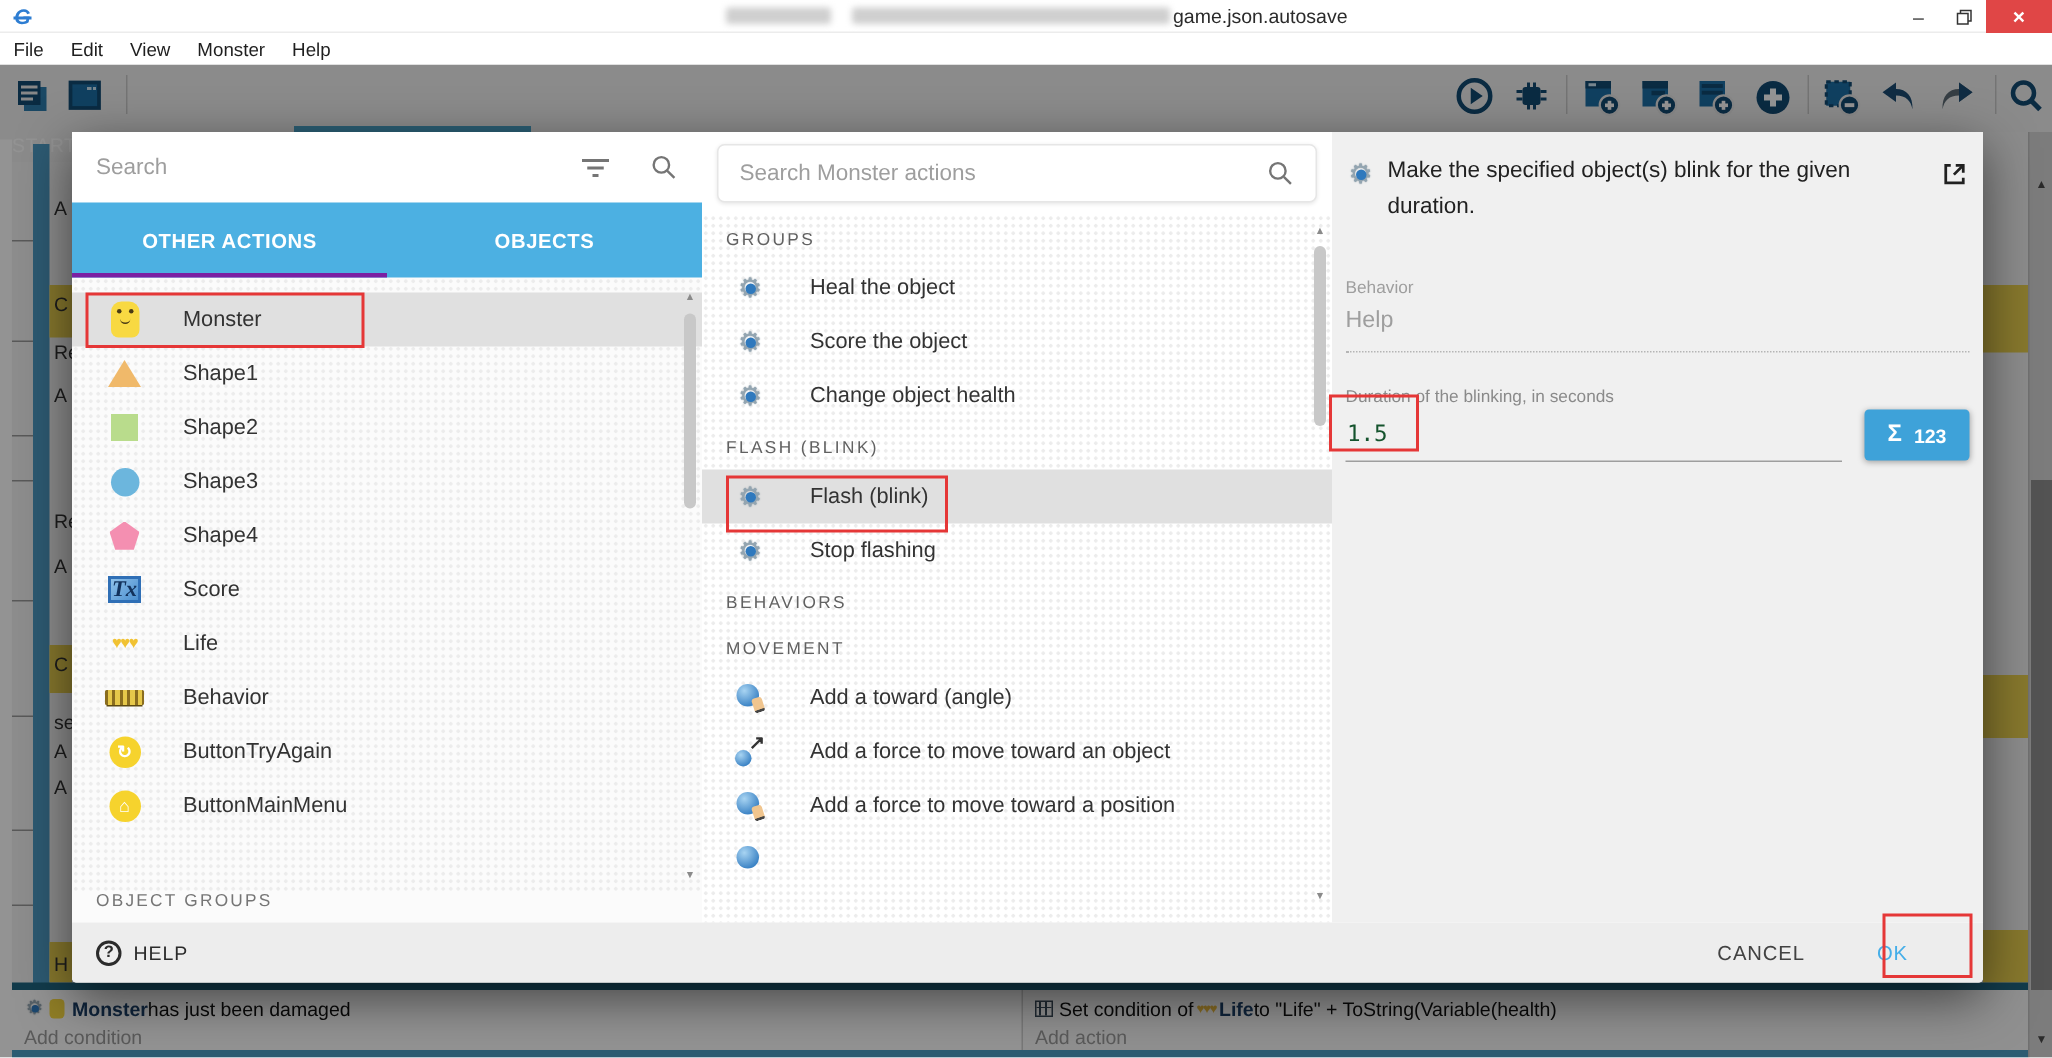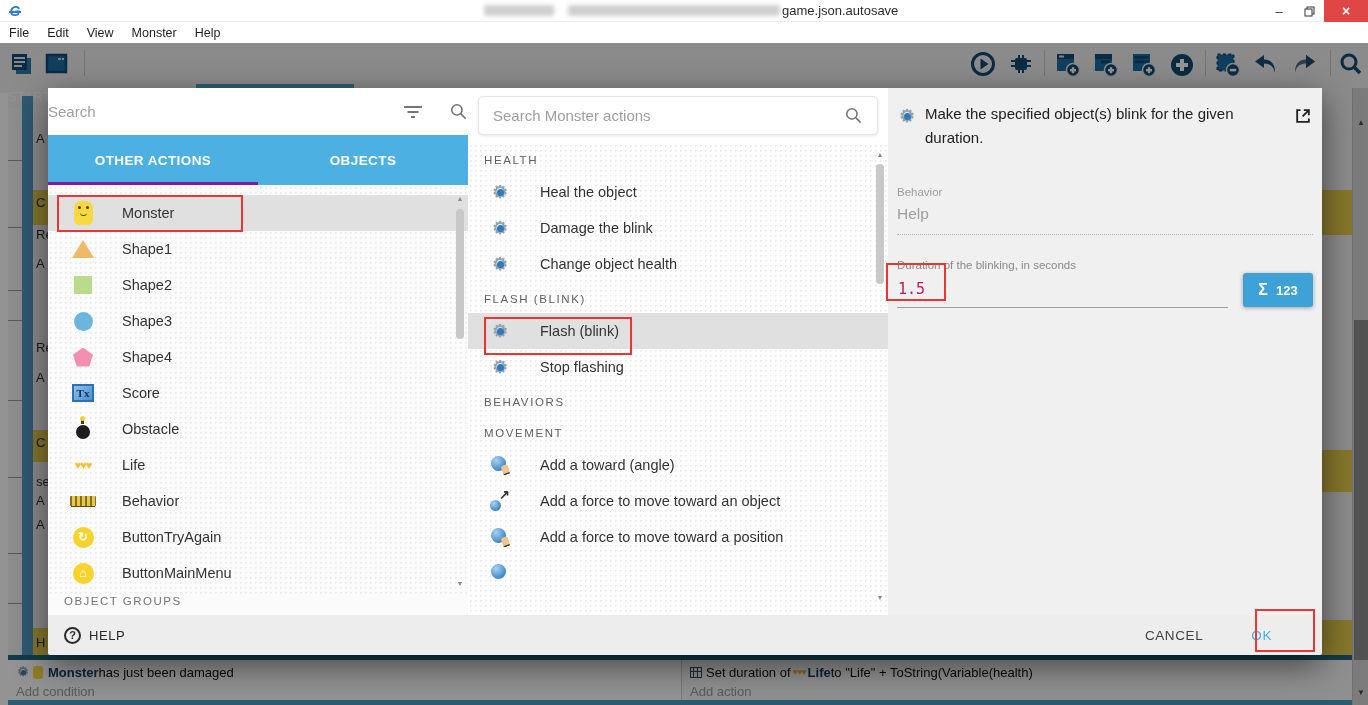--- a/index.html
+++ b/index.html
@@ -59,21 +59,21 @@
   .hearts-mini { font-size:9px; color:#e8b93e; letter-spacing:-1px; margin:0 2px 0 2px; }
 
   .backdrop { position:absolute; left:0; top:0; width:1368px; height:662px; background:rgba(0,0,0,0.42); z-index:4; }
 
   
   .dialog { position:absolute; left:48px; top:88px; width:1274px; height:567px; z-index:10; background:#ffffff; border-radius:3px; box-shadow:0 10px 34px rgba(0,0,0,0.55); display:flex; flex-direction:column; }
   .dialog-body { flex:1; display:flex; min-height:0; }
 
   
   .objects-panel { width:420px; display:flex; flex-direction:column; background:#fbfbfb; }
-  .op-search { height:47px; background:#fff; display:flex; align-items:center; padding:0 0; }
+  .op-search { height:47px; background:#fff; display:flex; align-items:center; padding:0 16px; }
   .op-search .ph { flex:1; font-size:15px; color:#9e9e9e; }
   .filter-icon { width:20px; height:14px; position:relative; margin-right:26px; }
   .filter-icon i { position:absolute; left:50%; transform:translateX(-50%); height:2px; background:#757575; display:block; }
   .filter-icon i:nth-child(1){ top:1px; width:18px; } .filter-icon i:nth-child(2){ top:6px; width:11px; } .filter-icon i:nth-child(3){ top:11px; width:4px; }
   .tabs { height:50px; background:#4cb0e2; display:flex; position:relative; }
   .tab { flex:1; display:flex; align-items:center; justify-content:center; color:#fff; font-size:13.5px; font-weight:bold; letter-spacing:0.4px; }
   .tabs .indicator { position:absolute; left:0; bottom:0; width:210px; height:3px; background:#7b1fa2; }
   .objects-list { flex:1; position:relative; padding-top:10px; overflow:hidden; background-image:radial-gradient(#ececec 1px, transparent 1px); background-size:5px 5px; }
   .obj-row { height:36px; display:flex; align-items:center; padding-left:22px; }
   .obj-row.selected { background:#e0e0e0; }
@@ -82,21 +82,21 @@
   .groups-header { height:20px; font-size:11.5px; color:#757575; letter-spacing:1.5px; padding-left:16px; background:#fbfbfb; }
 
   
   .ic-monster { width:19px; height:24px; background:#f8d942; border-radius:7px 7px 5px 5px; position:relative; }
   .ic-monster::before { content:""; position:absolute; left:4px; top:5px; width:3px; height:3px; border-radius:50%; background:#4a3b14; box-shadow:8px 0 0 #4a3b14; }
   .ic-monster::after { content:""; position:absolute; left:6px; top:11px; width:7px; height:3px; border-radius:0 0 4px 4px; border-bottom:1.5px solid #4a3b14; }
   .ic-tri { width:0; height:0; border-left:11px solid transparent; border-right:11px solid transparent; border-bottom:18px solid #f0b96a; }
   .ic-sq { width:18px; height:18px; background:#b9dc8c; }
   .ic-circ { width:19px; height:19px; border-radius:50%; background:#6cb6dd; }
   .ic-pent { width:20px; height:19px; background:#f48fb1; clip-path:polygon(50% 0,100% 38%,81% 100%,19% 100%,0 38%); }
-  .ic-score { width:22px; height:18px; background:linear-gradient(135deg,#8fc1e9,#4a8fd0); border:2px solid #2f6fb6; color:#12325c; font-family:"Liberation Serif",serif; font-weight:bold; font-size:11px; display:flex; align-items:center; justify-content:center; }
+  .ic-score { width:22px; height:18px; background:linear-gradient(135deg,#8fc1e9,#4a8fd0); border:2px solid #2f6fb6; color:#12325c; font-family:"Liberation Serif",serif; font-style:italic; font-weight:bold; font-size:15px; display:flex; align-items:center; justify-content:center; }
   .ic-bomb { width:14px; height:14px; background:#1d1d1d; border-radius:50%; position:relative; margin-top:6px; }
   .ic-bomb::before { content:""; position:absolute; left:5px; top:-6px; width:3px; height:5px; background:#3a3a3a; }
   .ic-bomb::after { content:""; position:absolute; left:4px; top:-9px; width:5px; height:5px; border-radius:50%; background:#f6d32d; }
   .ic-hearts { font-size:11px; color:#f1c232; letter-spacing:-1px; }
   .ic-gameover { width:26px; height:10px; background:repeating-linear-gradient(90deg,#8a6d1f 0 2px,#e6c84a 2px 5px); border-radius:1px; box-shadow:0 2px 0 -1px #5d4a12; }
   .ic-btn-round { width:21px; height:21px; border-radius:50%; background:#f6d32d; color:#fff; font-weight:bold; font-size:12px; display:flex; align-items:center; justify-content:center; }
 
   
   .panel-scroll { position:absolute; right:2px; top:6px; width:12px; bottom:6px; }
   .panel-scroll .p-arrow { position:absolute; left:0; width:12px; text-align:center; font-size:7px; color:#8a8a8a; }
@@ -134,21 +134,21 @@
   .config-panel { flex:1; background:#f0f0f0; padding:14px 9px 0 9px; position:relative; }
   .desc-row { display:flex; align-items:flex-start; }
   .desc-gear { margin:4px 8px 0 0; }
   .desc-text { width:352px; font-size:15px; color:#212121; line-height:1.6; }
   .openext { margin-left:auto; margin-top:4px; }
   .field-label { font-size:11.5px; color:#9e9e9e; }
   .behavior-block { margin-top:36px; }
   .behavior-value { font-size:15.5px; color:#9e9e9e; padding:7px 0 11px 0; border-bottom:1px dotted #b5b5b5; }
   .duration-block { margin-top:24px; }
   .duration-row { display:flex; align-items:flex-end; margin-top:2px; }
-  .duration-field { flex:1; border-bottom:1px solid #9e9e9e; padding:6px 0 9px 1px; font-family:"DejaVu Sans Mono",monospace; font-size:15px; color:#be185d; margin-right:15px; }
+  .duration-field { flex:1; border-bottom:1px solid #9e9e9e; padding:6px 0 9px 1px; font-family:"DejaVu Sans Mono",monospace; font-size:15px; color:#14532d; margin-right:15px; }
   .sigma-btn { width:70px; height:34px; background:#3ea2d9; border-radius:3px; box-shadow:0 1px 4px rgba(0,0,0,0.35); display:flex; align-items:center; justify-content:center; gap:8px; color:#fff; margin-bottom:1px; }
   .sigma-btn .sg { font-size:16px; font-weight:bold; }
   .sigma-btn .num { font-size:13px; font-weight:bold; }
 
   
   .dialog-footer { height:40px; background:#ededed; display:flex; align-items:center; padding:0 16px; border-radius:0 0 3px 3px; }
   .help-btn { display:flex; align-items:center; gap:8px; }
   .help-circle { width:17px; height:17px; border:2px solid #2b2b2b; border-radius:50%; color:#2b2b2b; font-size:11px; font-weight:bold; display:flex; align-items:center; justify-content:center; }
   .help-label { font-size:13px; color:#2b2b2b; letter-spacing:0.6px; }
   .cancel-btn { margin-left:auto; font-size:13.5px; color:#424242; letter-spacing:0.6px; margin-right:48px; }
@@ -343,21 +343,21 @@
         <span class="gear small">⚙</span>
         <span class="mini-monster"></span>
         <span class="be-obj">Monster</span>
           <span> has just been damaged</span>
       </div>
       <div class="be-line2">Add condition</div>
     </div>
     <div class="be-cell be-act">
       <div class="be-line1">
         <span class="grid-ic"></span>
-        <span>Set duration of </span>
+        <span>Set condition of </span>
         <span class="hearts-mini">♥♥♥</span>
         <span class="be-obj">Life</span>
           <span> to "Life" + ToString(Variable(health)</span>
       </div>
       <div class="be-line2">Add action</div>
     </div>
     <div class="be-bottomline"></div>
   </div>
 
   <div class="backdrop"></div>
@@ -416,26 +416,20 @@
           <span class="obj-label">Shape4</span>
         </div>
         <div class="obj-row">
           <span class="obj-ic">
               <span class="ic-score">Tx</span>
             </span>
           <span class="obj-label">Score</span>
         </div>
         <div class="obj-row">
           <span class="obj-ic">
-              <span class="ic-bomb"></span>
-            </span>
-          <span class="obj-label">Obstacle</span>
-        </div>
-        <div class="obj-row">
-          <span class="obj-ic">
               <span class="ic-hearts">♥♥♥</span>
             </span>
           <span class="obj-label">Life</span>
         </div>
         <div class="obj-row">
           <span class="obj-ic">
               <span class="ic-gameover"></span>
             </span>
           <span class="obj-label">Behavior</span>
         </div>
@@ -462,32 +456,32 @@
 
     <div class="actions-panel">
       <div class="ap-searchbox">
         <span class="ph">Search Monster actions</span>
         <svg width="19" height="19" viewBox="0 0 24 24">
             <circle cx="10" cy="10" r="6.5" fill="none" stroke="#757575" stroke-width="2"></circle>
             <line x1="15" y1="15" x2="21" y2="21" stroke="#757575" stroke-width="2"></line>
           </svg>
       </div>
       <div class="actions-list">
-        <div class="sec-header">HEALTH</div>
+        <div class="sec-header">GROUPS</div>
         <div class="act-row">
           <span class="act-ic">
               <span class="gear">⚙</span>
             </span>
           <span class="act-label">Heal the object</span>
         </div>
         <div class="act-row">
           <span class="act-ic">
               <span class="gear">⚙</span>
             </span>
-          <span class="act-label">Damage the blink</span>
+          <span class="act-label">Score the object</span>
         </div>
         <div class="act-row">
           <span class="act-ic">
               <span class="gear">⚙</span>
             </span>
           <span class="act-label">Change object health</span>
         </div>
         <div class="sec-header">FLASH (BLINK)</div>
         <div class="act-row selected">
           <span class="act-ic">

